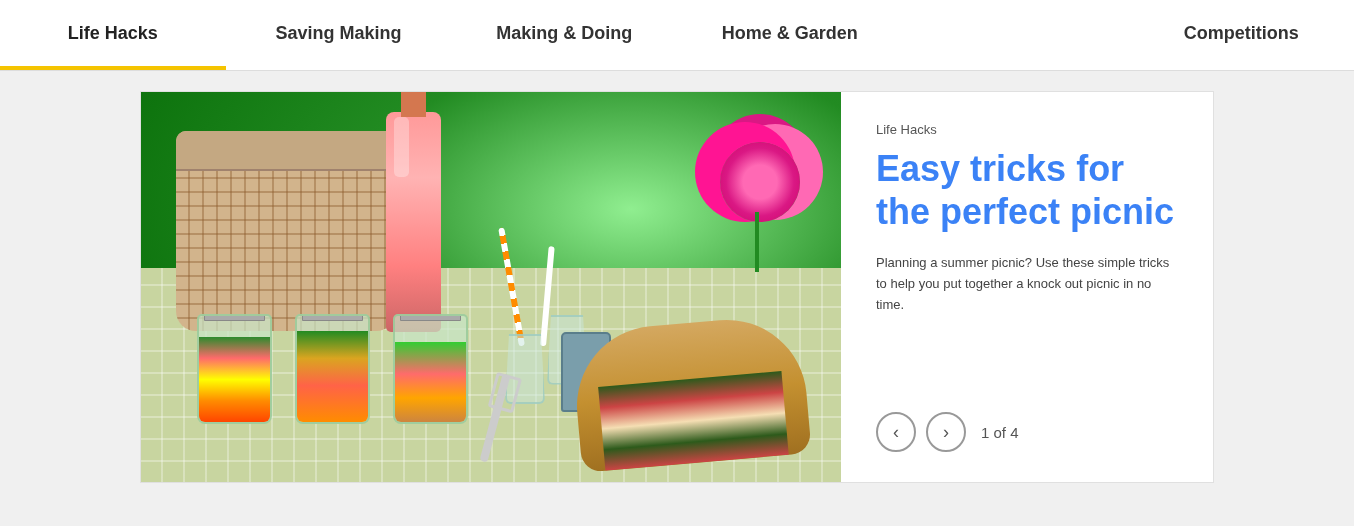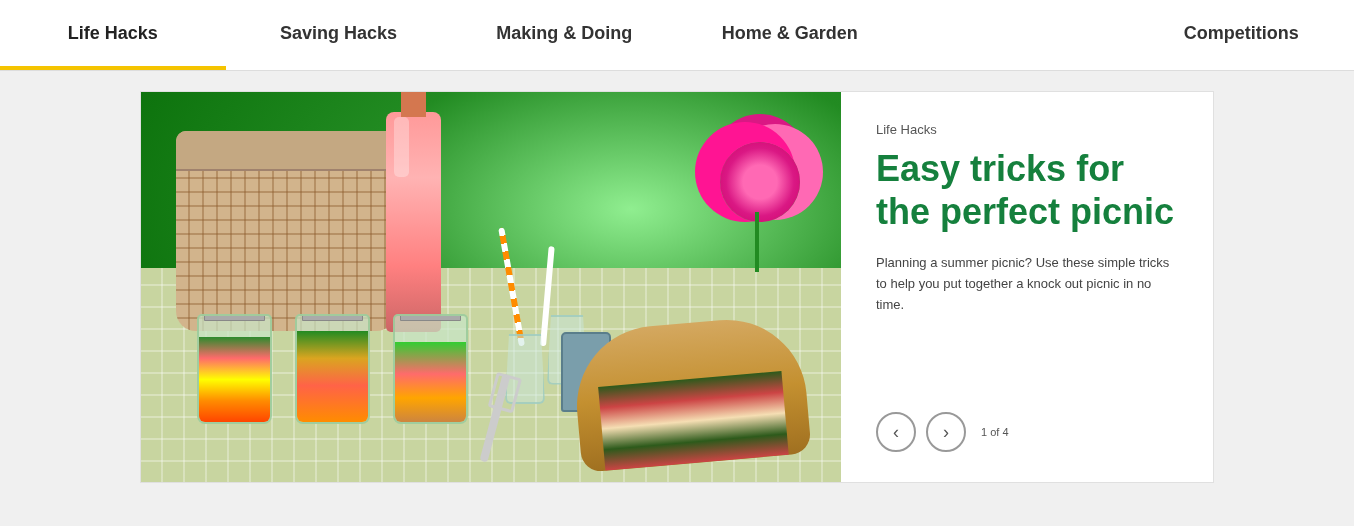--- a/index.html
+++ b/index.html
@@ -363,21 +363,21 @@
     .card-category {
       font-size: 13px;
       color: #555;
       margin-bottom: 10px;
       font-weight: 400;
     }
 
     .card-title {
       font-size: 36px;
       font-weight: 700;
-      color: #15803d;
+      color: #3b82f6;
       line-height: 1.2;
       margin-bottom: 20px;
     }
 
     .card-description {
       font-size: 13px;
       color: #444;
       line-height: 1.6;
       flex: 1;
     }
@@ -398,35 +398,35 @@
       display: flex;
       align-items: center;
       justify-content: center;
       cursor: pointer;
       font-size: 18px;
       color: #555;
       transition: background 0.2s;
     }
 
     .nav-counter {
-      font-size: 11px;
+      font-size: 15px;
       color: #555;
       margin-left: 5px;
     }
   </style>
 </head>
 <body>
 
 <nav class="nav-tabs">
 <div class="nav-tab active">
       <span>Life Hacks</span>
       <div class="nav-tab-underline" style="background: rgb(245, 196, 0);"></div>
     </div>
     <div class="nav-tab">
-      <span>Saving Hacks</span>
+      <span>Saving Making</span>
       <div class="nav-tab-underline" style="background: transparent;"></div>
     </div>
     <div class="nav-tab">
       <span>Making &amp; Doing</span>
       <div class="nav-tab-underline" style="background: transparent;"></div>
     </div>
     <div class="nav-tab">
       <span>Home &amp; Garden</span>
       <div class="nav-tab-underline" style="background: transparent;"></div>
     </div>

